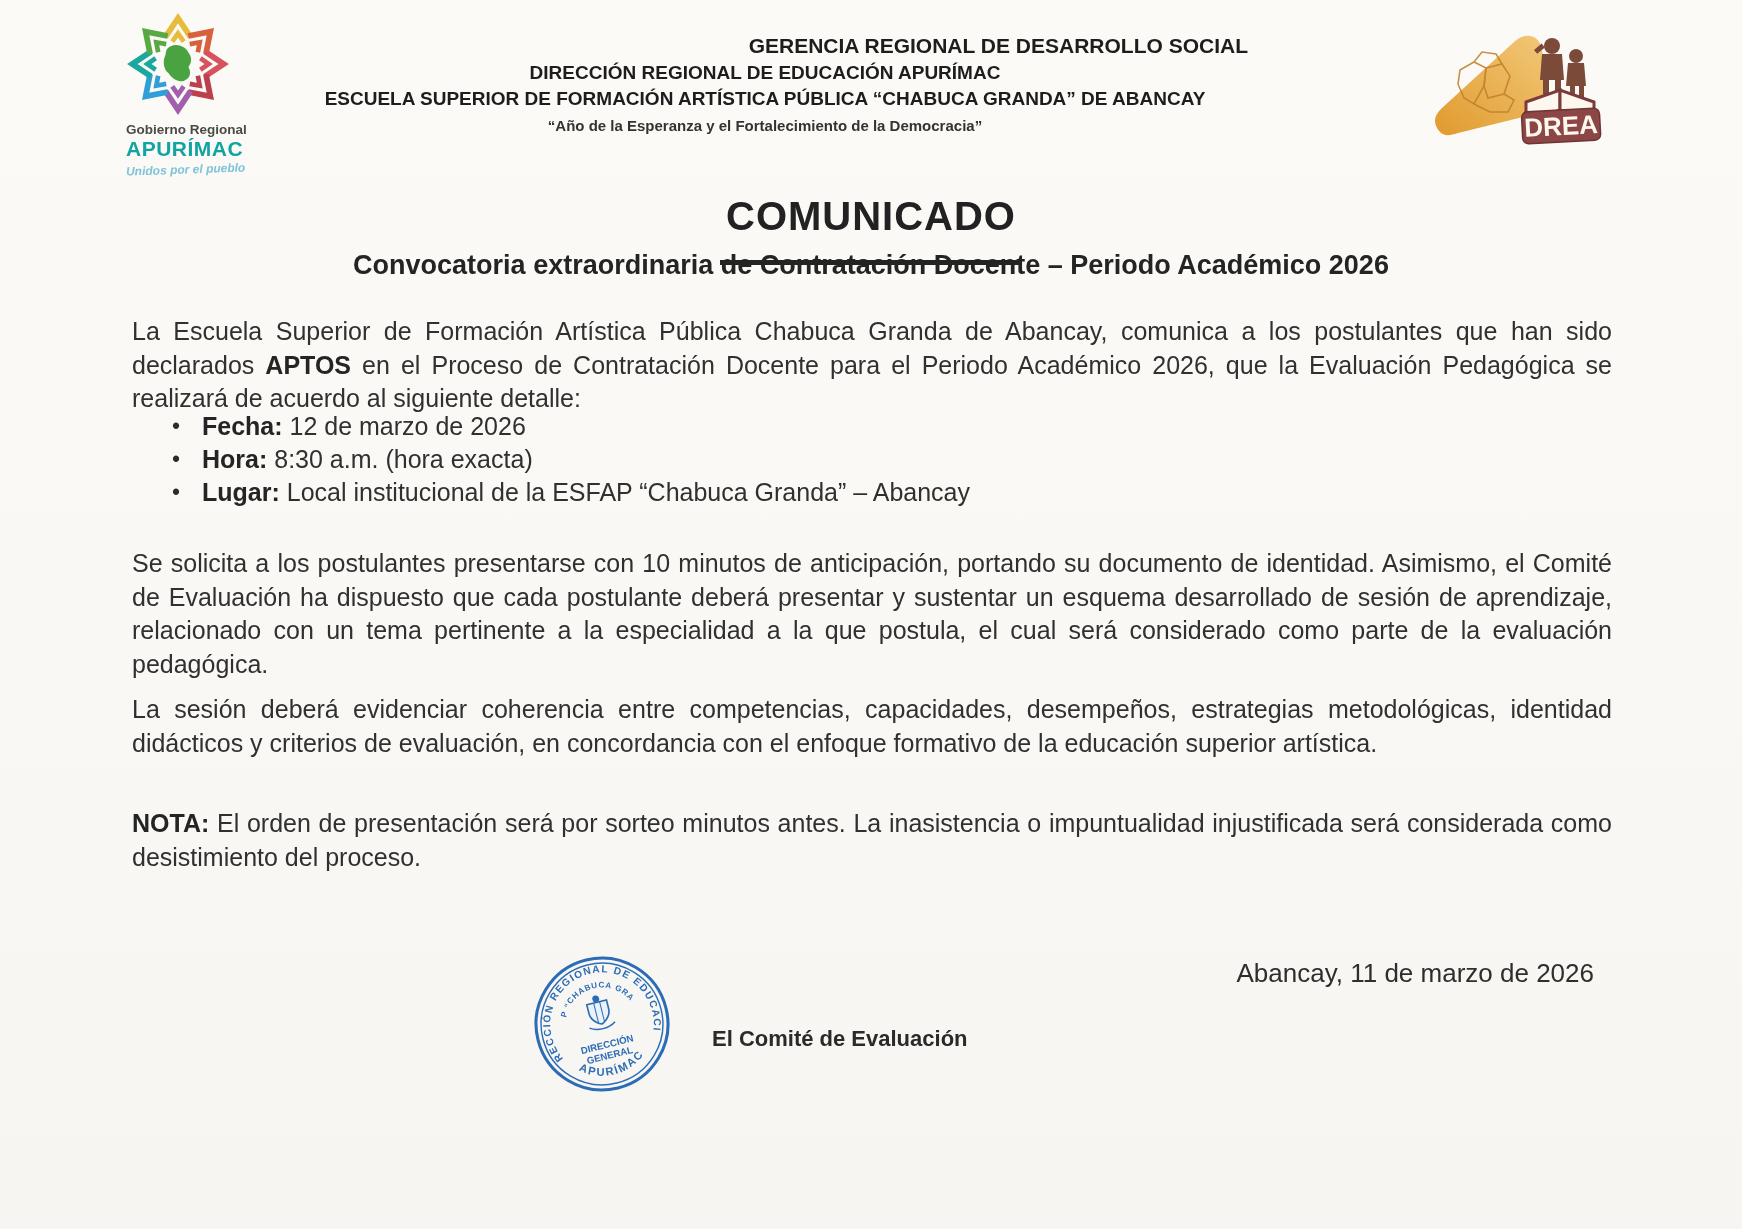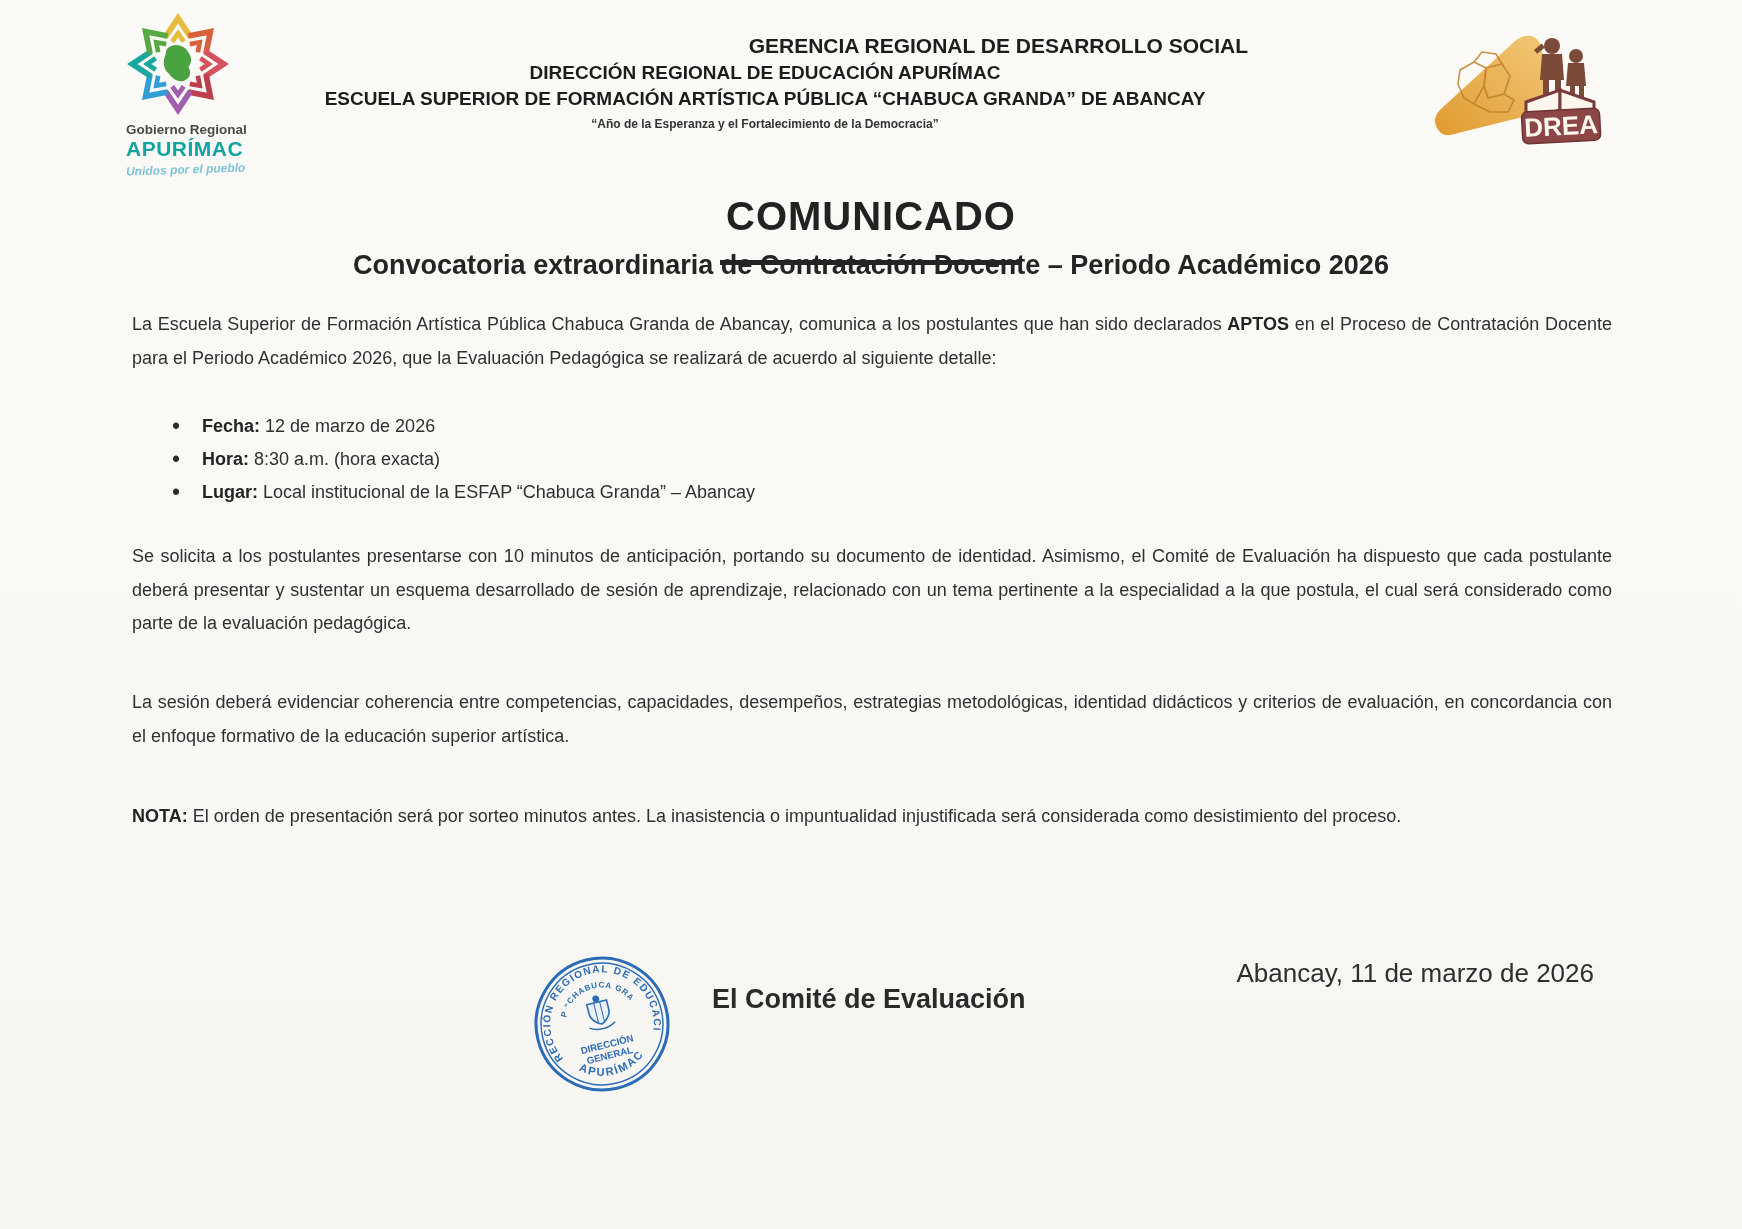--- a/index.html
+++ b/index.html
@@ -11,43 +11,43 @@
   
   .logo-left{position:absolute;left:126px;top:12px;width:150px;text-align:left;}
   .logo-left .cap1{font-size:13.5px;font-weight:600;color:#4a4a46;margin-top:2px;}
   .logo-left .cap2{font-size:21px;font-weight:800;color:#12a4a1;letter-spacing:.5px;}
   .logo-left .cap3{font-size:12px;color:#7fc3d8;font-style:italic;font-weight:600;margin-top:1px;transform:rotate(-2deg);}
   .header-center{position:absolute;left:282px;top:26px;width:966px;text-align:center;color:#1d1d1d;}
   .h-line1{font-size:31px;font-weight:800;letter-spacing:.2px;}
   .h-line2{font-size:21px;font-weight:800;margin-top:8px;text-align:right;}
   .h-line3{font-size:19px;font-weight:800;margin-top:4px;}
   .h-line4{font-size:19px;font-weight:800;margin-top:4px;}
-  .h-motto{font-size:12px;font-weight:600;margin-top:7px;color:#333;}
+  .h-motto{font-size:15px;font-weight:600;margin-top:7px;color:#333;}
   .logo-right{position:absolute;left:1430px;top:28px;width:172px;height:118px;}
   
   .title-wrap{position:absolute;left:130px;top:194px;width:1482px;text-align:center;}
   .doc-title{display:inline-block;font-size:40px;font-weight:800;letter-spacing:1px;color:#222;
     border-bottom:5px solid #242424;padding:0 6px 21px 6px;}
   .doc-subtitle{position:absolute;left:130px;top:250px;width:1482px;text-align:center;
     font-size:27px;font-weight:700;color:#242424;}
   
-  .block{position:absolute;left:132px;width:1480px;font-size:18px;line-height:33.5px;
+  .block{position:absolute;left:132px;width:1480px;font-size:25px;line-height:33.5px;
     text-align:justify;color:#303030;}
   .b1{top:290px;}
   .schedule{top:410px;list-style:none;margin:0;padding:0;text-align:left;}
   .schedule li{position:relative;padding-left:70px;line-height:33px;}
   .schedule li::before{content:"•";position:absolute;left:40px;top:0;font-size:23px;color:#2c2c2c;}
   .b2{top:522px;}
   .b3{top:668px;}
   .b4{top:782px;}
   b{color:#242424;}
   .date-line{position:absolute;top:958px;left:132px;width:1462px;text-align:right;
     font-size:26px;color:#2e2e2e;}
   .stamp{position:absolute;left:531px;top:938px;width:142px;height:172px;opacity:.95;}
-  .signature{position:absolute;left:712px;top:984px;font-size:27px;font-weight:800;color:#2a2a2a;}
+  .signature{position:absolute;left:712px;top:1026px;font-size:22px;font-weight:800;color:#2a2a2a;}
 </style>
 </head>
 <body>
 
 <div class="page">
 
   <div class="logo-left">
     <svg width="104" height="104" viewBox="-50 -50 100 100">
       <defs>
         <g id="chev">

